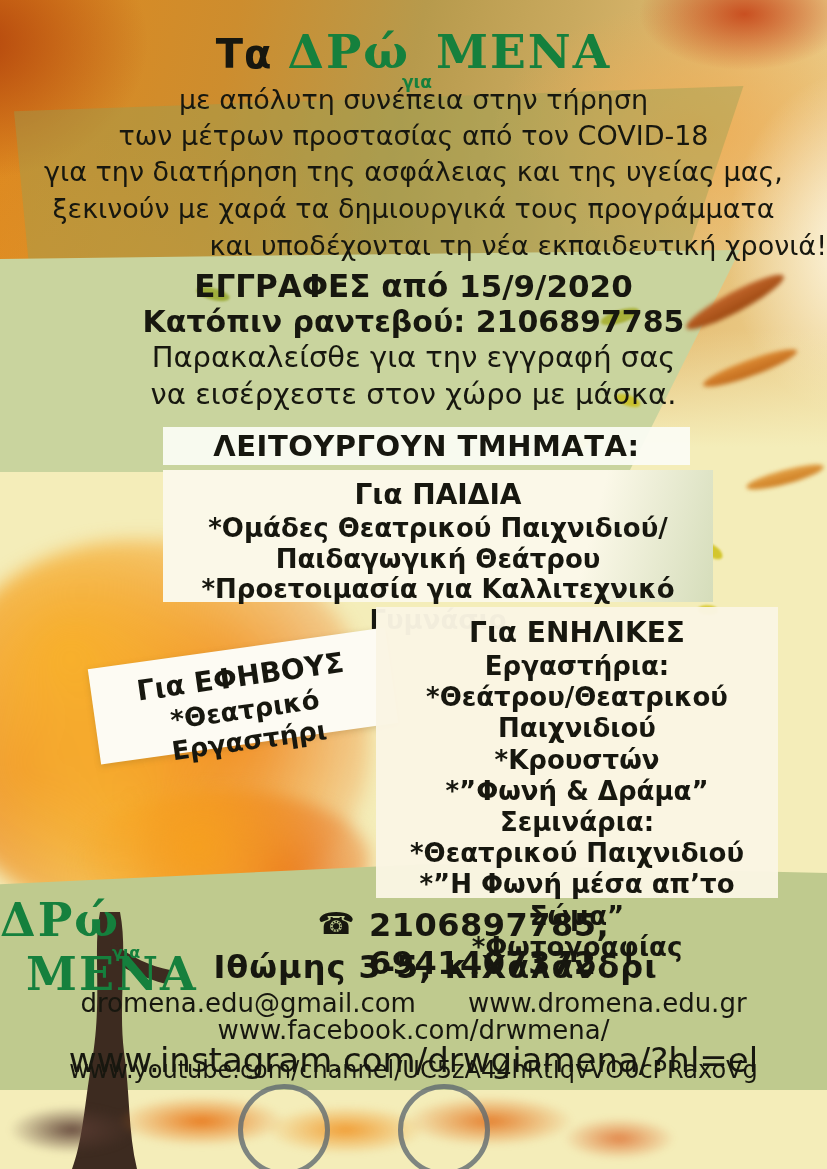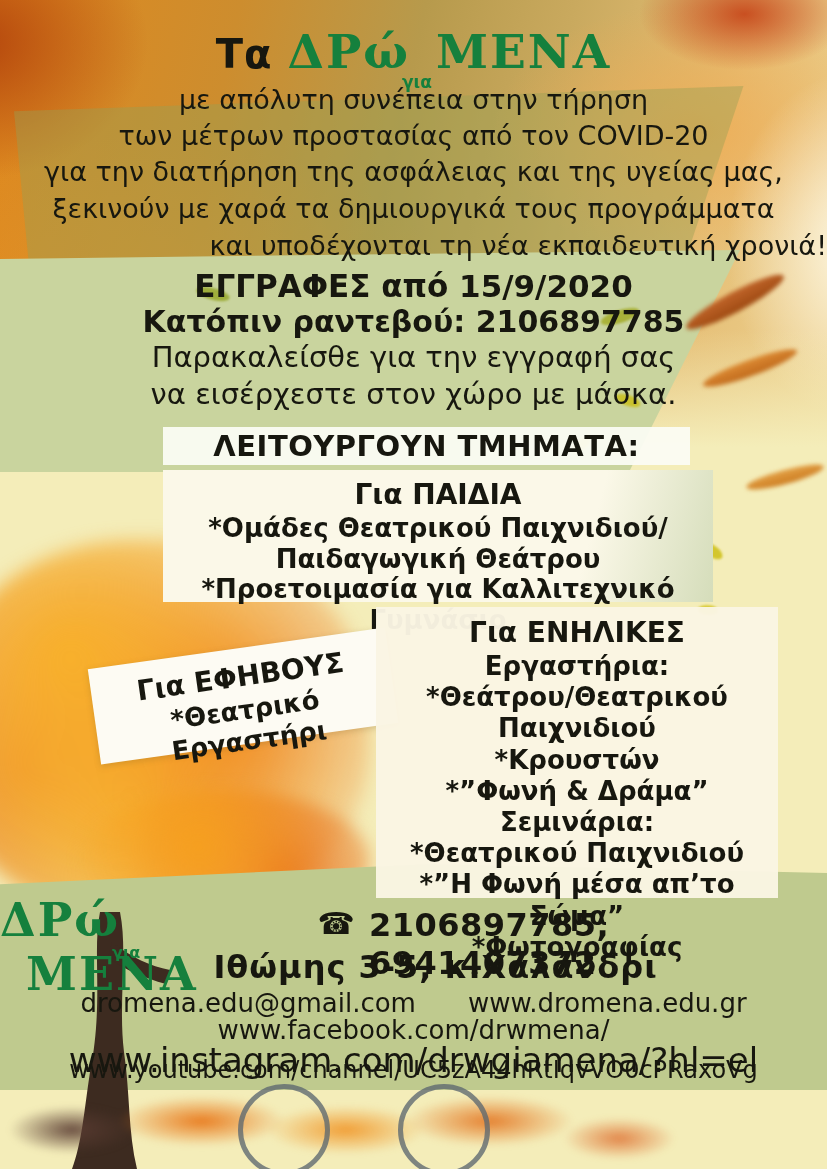--- a/index.html
+++ b/index.html
@@ -169,21 +169,21 @@
   <div class="bg-bottom-leaves"></div>
   <div class="wheel wheel1"></div>
   <div class="wheel wheel2"></div>
 
   <div class="txt title-row">
     <span>Τα</span>
     <span class="logo"><span>ΔΡώ</span><span class="logo-sub">για</span><span class="logo-rest">ΜΕΝΑ</span></span>
   </div>
 
   <div class="txt intro-line il0">με απόλυτη συνέπεια στην τήρηση</div>
-  <div class="txt intro-line il1">των μέτρων προστασίας από τον  COVID-20</div>
+  <div class="txt intro-line il1">των μέτρων προστασίας από τον  COVID-18</div>
   <div class="txt intro-line il2">για την διατήρηση της ασφάλειας και της υγείας μας,</div>
   <div class="txt intro-line il3">ξεκινούν με χαρά τα δημιουργικά τους προγράμματα</div>
   <div class="txt intro-line il4">και υποδέχονται τη νέα εκπαιδευτική χρονιά!</div>
 
   <div class="txt enr0">ΕΓΓΡΑΦΕΣ από 15/9/2020</div>
   <div class="txt enr1">Κατόπιν ραντεβού: 2106897785</div>
   <div class="txt enr2">Παρακαλείσθε για την εγγραφή σας</div>
   <div class="txt enr3">να εισέρχεστε στον χώρο με μάσκα.</div>
 
   <div class="band-sections">

